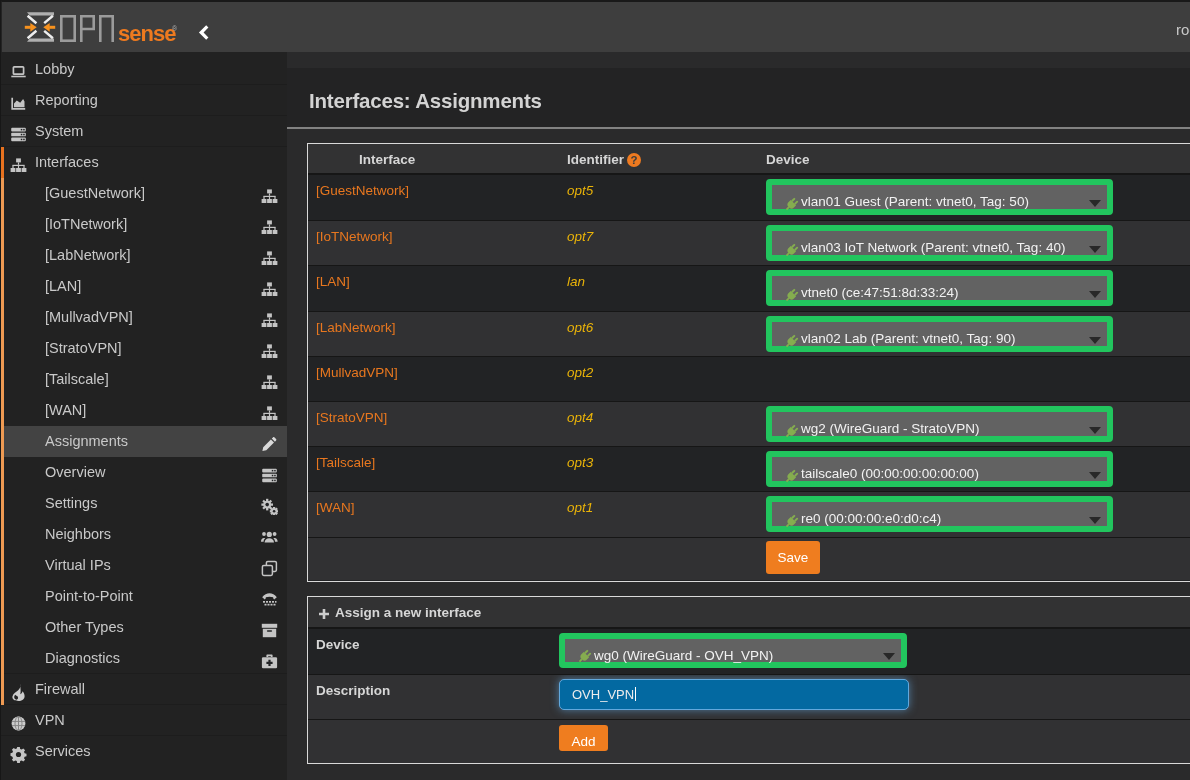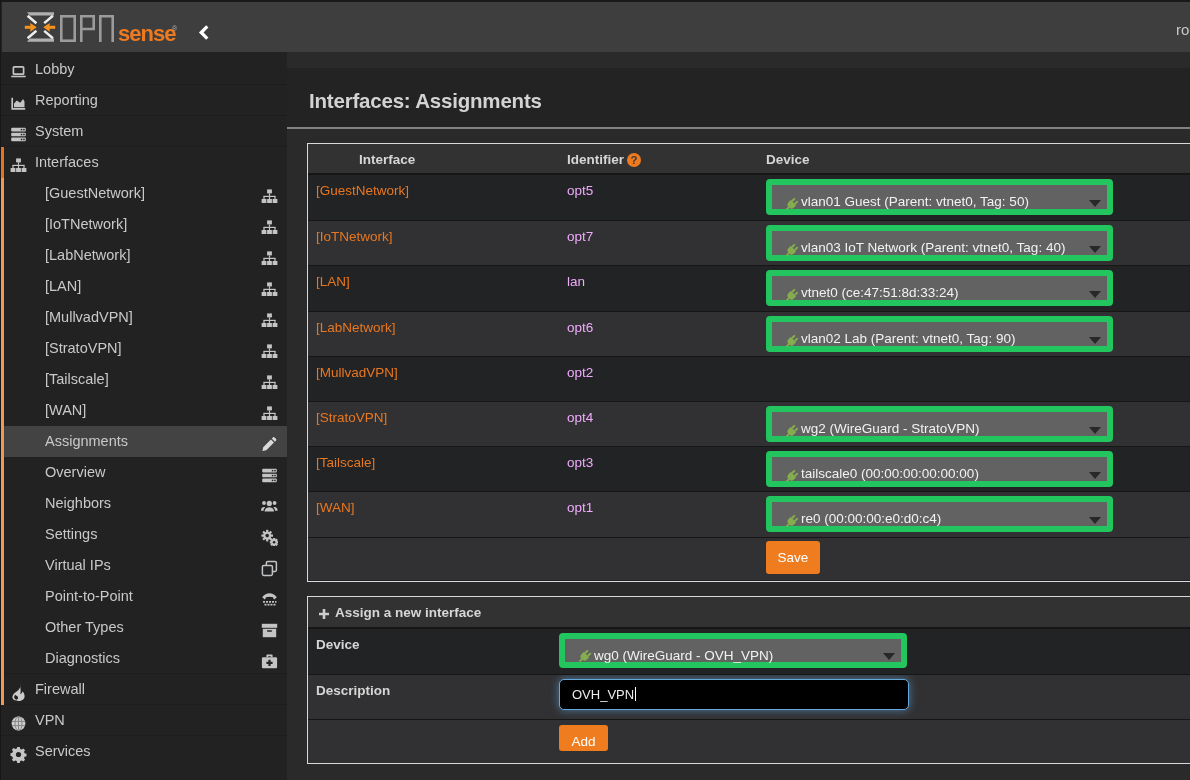--- a/index.html
+++ b/index.html
@@ -40,36 +40,36 @@
 
 .trow { position:relative; width:100%; overflow:hidden; }
 .dark { background:#222325; }
 .light { background:#313133; }
 .thead { background:#323233; }
 .bsep { border-top:1px solid #161616; }
 
 .hlbl { font-weight:bold; color:#d6d6d6; font-size:13.5px; }
 .cell { position:absolute; top:8px; }
 .iflink { color:#e8771f; font-size:13.5px; }
-.idtxt { color:#f0abfc; font-size:13.5px; }
+.idtxt { color:#eab308; font-size:13.5px;font-style:italic; }
 
 .ddown { position:absolute; left:458px; top:4px; width:347px; height:36px;
   background:#626262; border:6px solid #22c55e; border-radius:4px; color:#f2f2f2;
   font-size:13.5px; line-height:34px; }
 .ddown .dtxt { position:absolute; left:29px; top:0; white-space:nowrap; }
 .ddown .plug { position:absolute; left:12px; top:11px; }
 .ddown .caret { position:absolute; right:6px; top:15px; width:0; height:0;
   border-left:6px solid transparent; border-right:6px solid transparent;
   border-top:7px solid #282828; }
 
 .btn { display:inline-block; background:#ef7d1f; color:#fff; font-size:13.5px;
   border-radius:3px; text-align:center; }
 
 #descinput { position:absolute; left:251px; top:4px; width:350px; height:31px;
-  background:#000000; border:1.5px solid #62a8dc; border-radius:5px;
+  background:#0369a1; border:1.5px solid #62a8dc; border-radius:5px;
   box-shadow:0 0 8px rgba(102,175,233,0.6); color:#ececec; font-size:13px;
   line-height:29px; padding-left:12px; }
 #tcursor { display:inline-block; width:1px; height:14px; background:#ffffff;
   vertical-align:-2px; margin-left:1px; }
 </style>
 </head>
 <body>
 <div id="page">
   <div id="leftedge" style="position:absolute;left:0;top:0;width:1px;height:780px;background:#171717;z-index:9;"></div>
   <div id="navbar">
@@ -274,33 +274,20 @@
               <rect x="13.2" y="2.9000000000000004" width="1.5" height="1.5" fill="#222325"></rect>
               <rect x="1.2" y="6.7" width="14.6" height="3.6" rx="0.9" fill="#c4c4c4"></rect>
               <rect x="10.8" y="7.800000000000001" width="1.5" height="1.5" fill="#222325"></rect>
               <rect x="13.2" y="7.800000000000001" width="1.5" height="1.5" fill="#222325"></rect>
               <rect x="1.2" y="11.6" width="14.6" height="3.6" rx="0.9" fill="#c4c4c4"></rect>
               <rect x="10.8" y="12.7" width="1.5" height="1.5" fill="#222325"></rect>
               <rect x="13.2" y="12.7" width="1.5" height="1.5" fill="#222325"></rect>
             </svg></span>
         </div>
     <div class="mi sub" style="">
-          <span class="lbl">Neighbors</span>
-          <span class="rico"><svg width="17" height="17" viewBox="0 0 17 17">
-              <g fill="#c4c4c4">
-                <circle cx="8.3" cy="5.4" r="2.6"></circle>
-                <path d="M3.6 13.6c0-2.7 2.1-4.4 4.7-4.4s4.7 1.7 4.7 4.4z"></path>
-                <circle cx="3" cy="5" r="1.9"></circle>
-                <path d="M0 12.4c0-2 1.2-3.3 3-3.4.4 0 .9.1 1.2.2-1 .9-1.6 2-1.6 3.6H0z"></path>
-                <circle cx="13.6" cy="5" r="1.9"></circle>
-                <path d="M16.6 12.4c0-2-1.2-3.3-3-3.4-.4 0-.9.1-1.2.2 1 .9 1.6 2 1.6 3.6h2.6z"></path>
-              </g>
-            </svg></span>
-        </div>
-    <div class="mi sub" style="">
           <span class="lbl">Settings</span>
           <span class="rico"><svg width="17" height="17" viewBox="0 0 17 17">
               <g fill="#c4c4c4">
                 <circle cx="6.2" cy="6.6" r="3.9"></circle>
                 <rect x="5.050000000000001" y="0.7999999999999998" width="2.3" height="3.0999999999999996" transform="rotate(0 6.2 6.6)"></rect>
                 <rect x="5.050000000000001" y="0.7999999999999998" width="2.3" height="3.0999999999999996" transform="rotate(45 6.2 6.6)"></rect>
                 <rect x="5.050000000000001" y="0.7999999999999998" width="2.3" height="3.0999999999999996" transform="rotate(90 6.2 6.6)"></rect>
                 <rect x="5.050000000000001" y="0.7999999999999998" width="2.3" height="3.0999999999999996" transform="rotate(135 6.2 6.6)"></rect>
                 <rect x="5.050000000000001" y="0.7999999999999998" width="2.3" height="3.0999999999999996" transform="rotate(180 6.2 6.6)"></rect>
                 <rect x="5.050000000000001" y="0.7999999999999998" width="2.3" height="3.0999999999999996" transform="rotate(225 6.2 6.6)"></rect>
@@ -313,20 +300,33 @@
                 <rect x="11.95" y="9.0" width="2.3" height="2.7" transform="rotate(0 13.1 13.3)"></rect>
                 <rect x="11.95" y="9.0" width="2.3" height="2.7" transform="rotate(45 13.1 13.3)"></rect>
                 <rect x="11.95" y="9.0" width="2.3" height="2.7" transform="rotate(90 13.1 13.3)"></rect>
                 <rect x="11.95" y="9.0" width="2.3" height="2.7" transform="rotate(135 13.1 13.3)"></rect>
                 <rect x="11.95" y="9.0" width="2.3" height="2.7" transform="rotate(180 13.1 13.3)"></rect>
                 <rect x="11.95" y="9.0" width="2.3" height="2.7" transform="rotate(225 13.1 13.3)"></rect>
                 <rect x="11.95" y="9.0" width="2.3" height="2.7" transform="rotate(270 13.1 13.3)"></rect>
                 <rect x="11.95" y="9.0" width="2.3" height="2.7" transform="rotate(315 13.1 13.3)"></rect>
               </g>
               <circle cx="13.1" cy="13.3" r="1.3" fill="#222325"></circle>
+            </svg></span>
+        </div>
+    <div class="mi sub" style="">
+          <span class="lbl">Neighbors</span>
+          <span class="rico"><svg width="17" height="17" viewBox="0 0 17 17">
+              <g fill="#c4c4c4">
+                <circle cx="8.3" cy="5.4" r="2.6"></circle>
+                <path d="M3.6 13.6c0-2.7 2.1-4.4 4.7-4.4s4.7 1.7 4.7 4.4z"></path>
+                <circle cx="3" cy="5" r="1.9"></circle>
+                <path d="M0 12.4c0-2 1.2-3.3 3-3.4.4 0 .9.1 1.2.2-1 .9-1.6 2-1.6 3.6H0z"></path>
+                <circle cx="13.6" cy="5" r="1.9"></circle>
+                <path d="M16.6 12.4c0-2-1.2-3.3-3-3.4-.4 0-.9.1-1.2.2 1 .9 1.6 2 1.6 3.6h2.6z"></path>
+              </g>
             </svg></span>
         </div>
     <div class="mi sub" style="">
           <span class="lbl">Virtual IPs</span>
           <span class="rico"><svg width="17" height="17" viewBox="0 0 17 17">
               <rect x="5.4" y="1.4" width="10" height="10" rx="1.4" fill="none" stroke="#c4c4c4" stroke-width="1.5"></rect>
               <rect x="1.4" y="5.4" width="10" height="10" rx="1.4" fill="#222325" stroke="#c4c4c4" stroke-width="1.5"></rect>
             </svg></span>
         </div>
     <div class="mi sub" style="">

